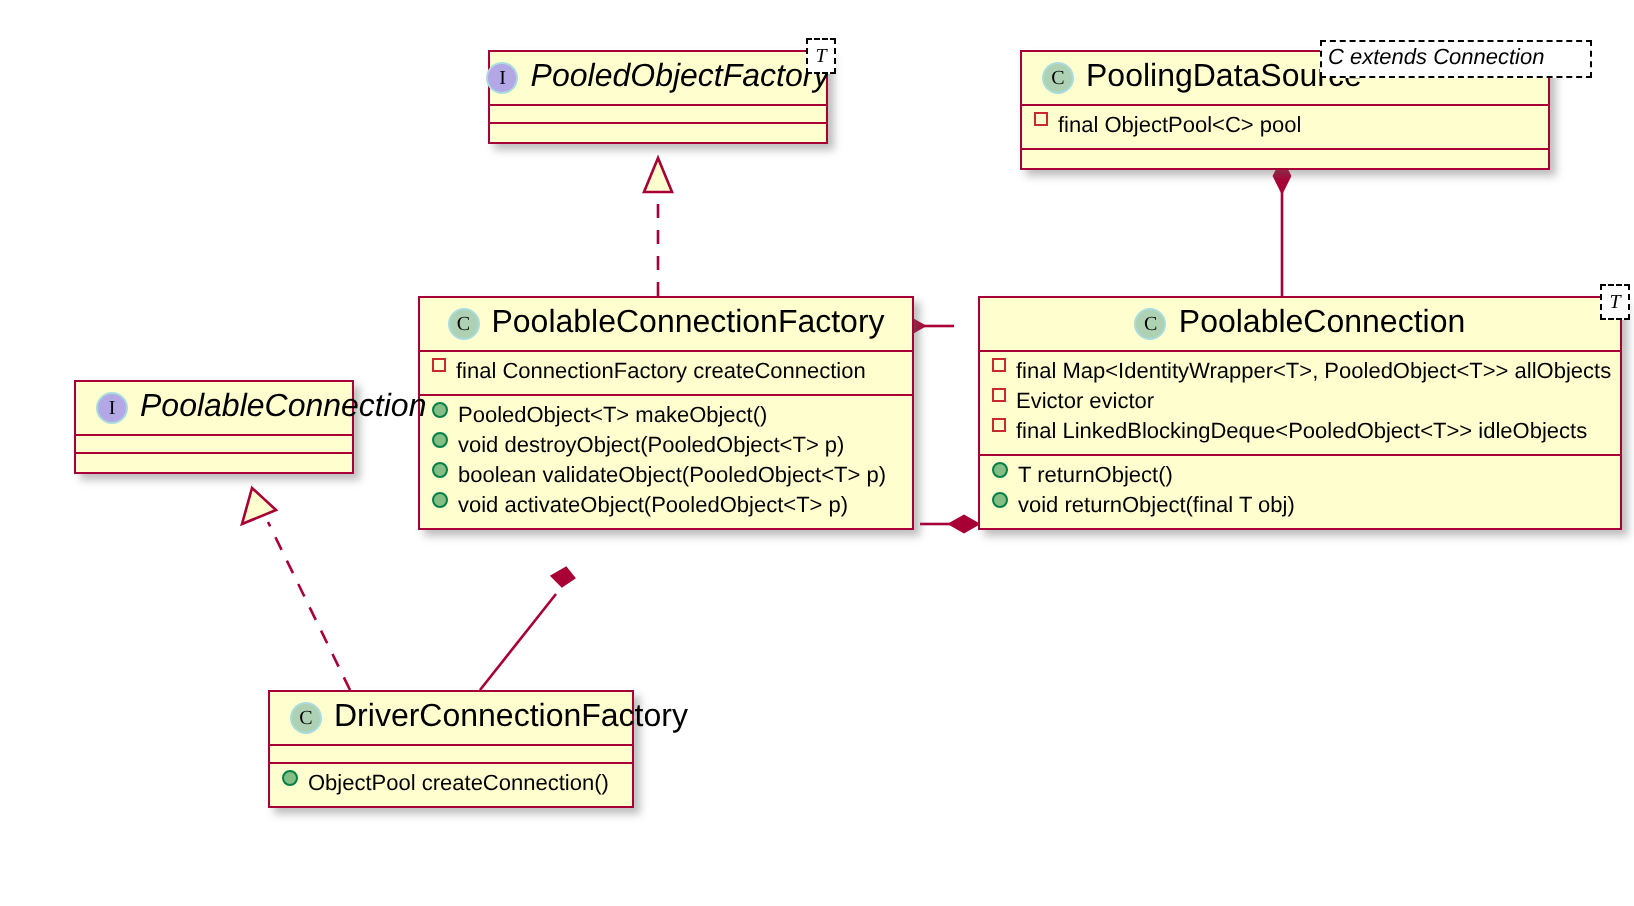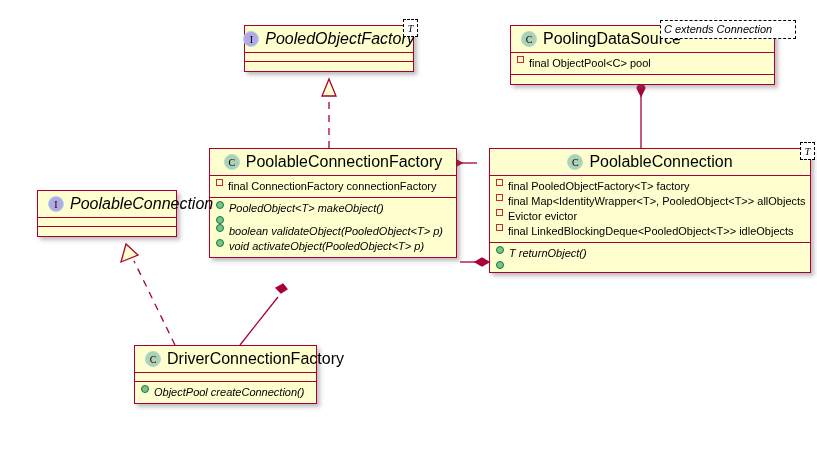--- a/index.html
+++ b/index.html
@@ -78,21 +78,21 @@
     border: 1px solid #A9DCDF;
     color: #000;
     font-family: "Liberation Serif", serif;
   }
 
   .uml-section {
     border-bottom: 1px solid #A80036;
     box-sizing: border-box;
     padding: 3px 6px 3px 6px;
   }
-  .uml-section.last { border-bottom: none; font-style: italic; }
+  .uml-section.last { border-bottom: none; }
   .uml-section.empty { padding: 0; height: 9px; }
 
   .member {
     display: flex;
     gap: 5px;
     font-size: 11px;
     line-height: 15px;
     color: #000000;
     white-space: nowrap;
   }
@@ -216,30 +216,31 @@
   <div class="constraint-note" style="left:660px; top:20px; width:136px; height:19px;">C extends Connection</div>
 
   <div class="uml-box" style="left:209px; top:148px; width:248px;">
     <div class="uml-title">
       <span class="stereo cls">C</span>
       <span class="uml-name">PoolableConnectionFactory</span>
     </div>
     <div class="uml-section">
       <div class="member">
         <span class="glyph field"></span>
-        <span>final ConnectionFactory connectionFactory</span>
+        <span>final ConnectionFactory createConnection</span>
       </div>
     </div>
     <div class="uml-section last">
       <div class="member">
         <span class="glyph method"></span>
         <span>PooledObject&lt;T&gt; makeObject()</span>
       </div>
       <div class="member">
         <span class="glyph method"></span>
+        <span>void destroyObject(PooledObject&lt;T&gt; p)</span>
       </div>
       <div class="member">
         <span class="glyph method"></span>
         <span>boolean validateObject(PooledObject&lt;T&gt; p)</span>
       </div>
       <div class="member">
         <span class="glyph method"></span>
         <span>void activateObject(PooledObject&lt;T&gt; p)</span>
       </div>
     </div>
@@ -247,42 +248,39 @@
 
   <div class="uml-box" style="left:489px; top:148px; width:322px;">
     <div class="type-tag">T</div>
     <div class="uml-title">
       <span class="stereo cls">C</span>
       <span class="uml-name">PoolableConnection</span>
     </div>
     <div class="uml-section">
       <div class="member">
         <span class="glyph field"></span>
-        <span>final PooledObjectFactory&lt;T&gt; factory</span>
-      </div>
-      <div class="member">
-        <span class="glyph field"></span>
         <span>final Map&lt;IdentityWrapper&lt;T&gt;, PooledObject&lt;T&gt;&gt; allObjects</span>
       </div>
       <div class="member">
         <span class="glyph field"></span>
         <span>Evictor evictor</span>
       </div>
       <div class="member">
         <span class="glyph field"></span>
         <span>final LinkedBlockingDeque&lt;PooledObject&lt;T&gt;&gt; idleObjects</span>
       </div>
     </div>
     <div class="uml-section last">
       <div class="member">
         <span class="glyph method"></span>
         <span>T returnObject()</span>
       </div>
       <div class="member">
         <span class="glyph method"></span>
+        <span>void returnObject(final T obj)</span>
       </div>
     </div>
   </div>
 
   <div class="uml-box" style="left:37px; top:190px; width:140px;">
     <div class="uml-title center-left">
       <span class="stereo iface">I</span>
       <span class="uml-name italic">PoolableConnection</span>
     </div>
     <div class="uml-section empty"></div>

